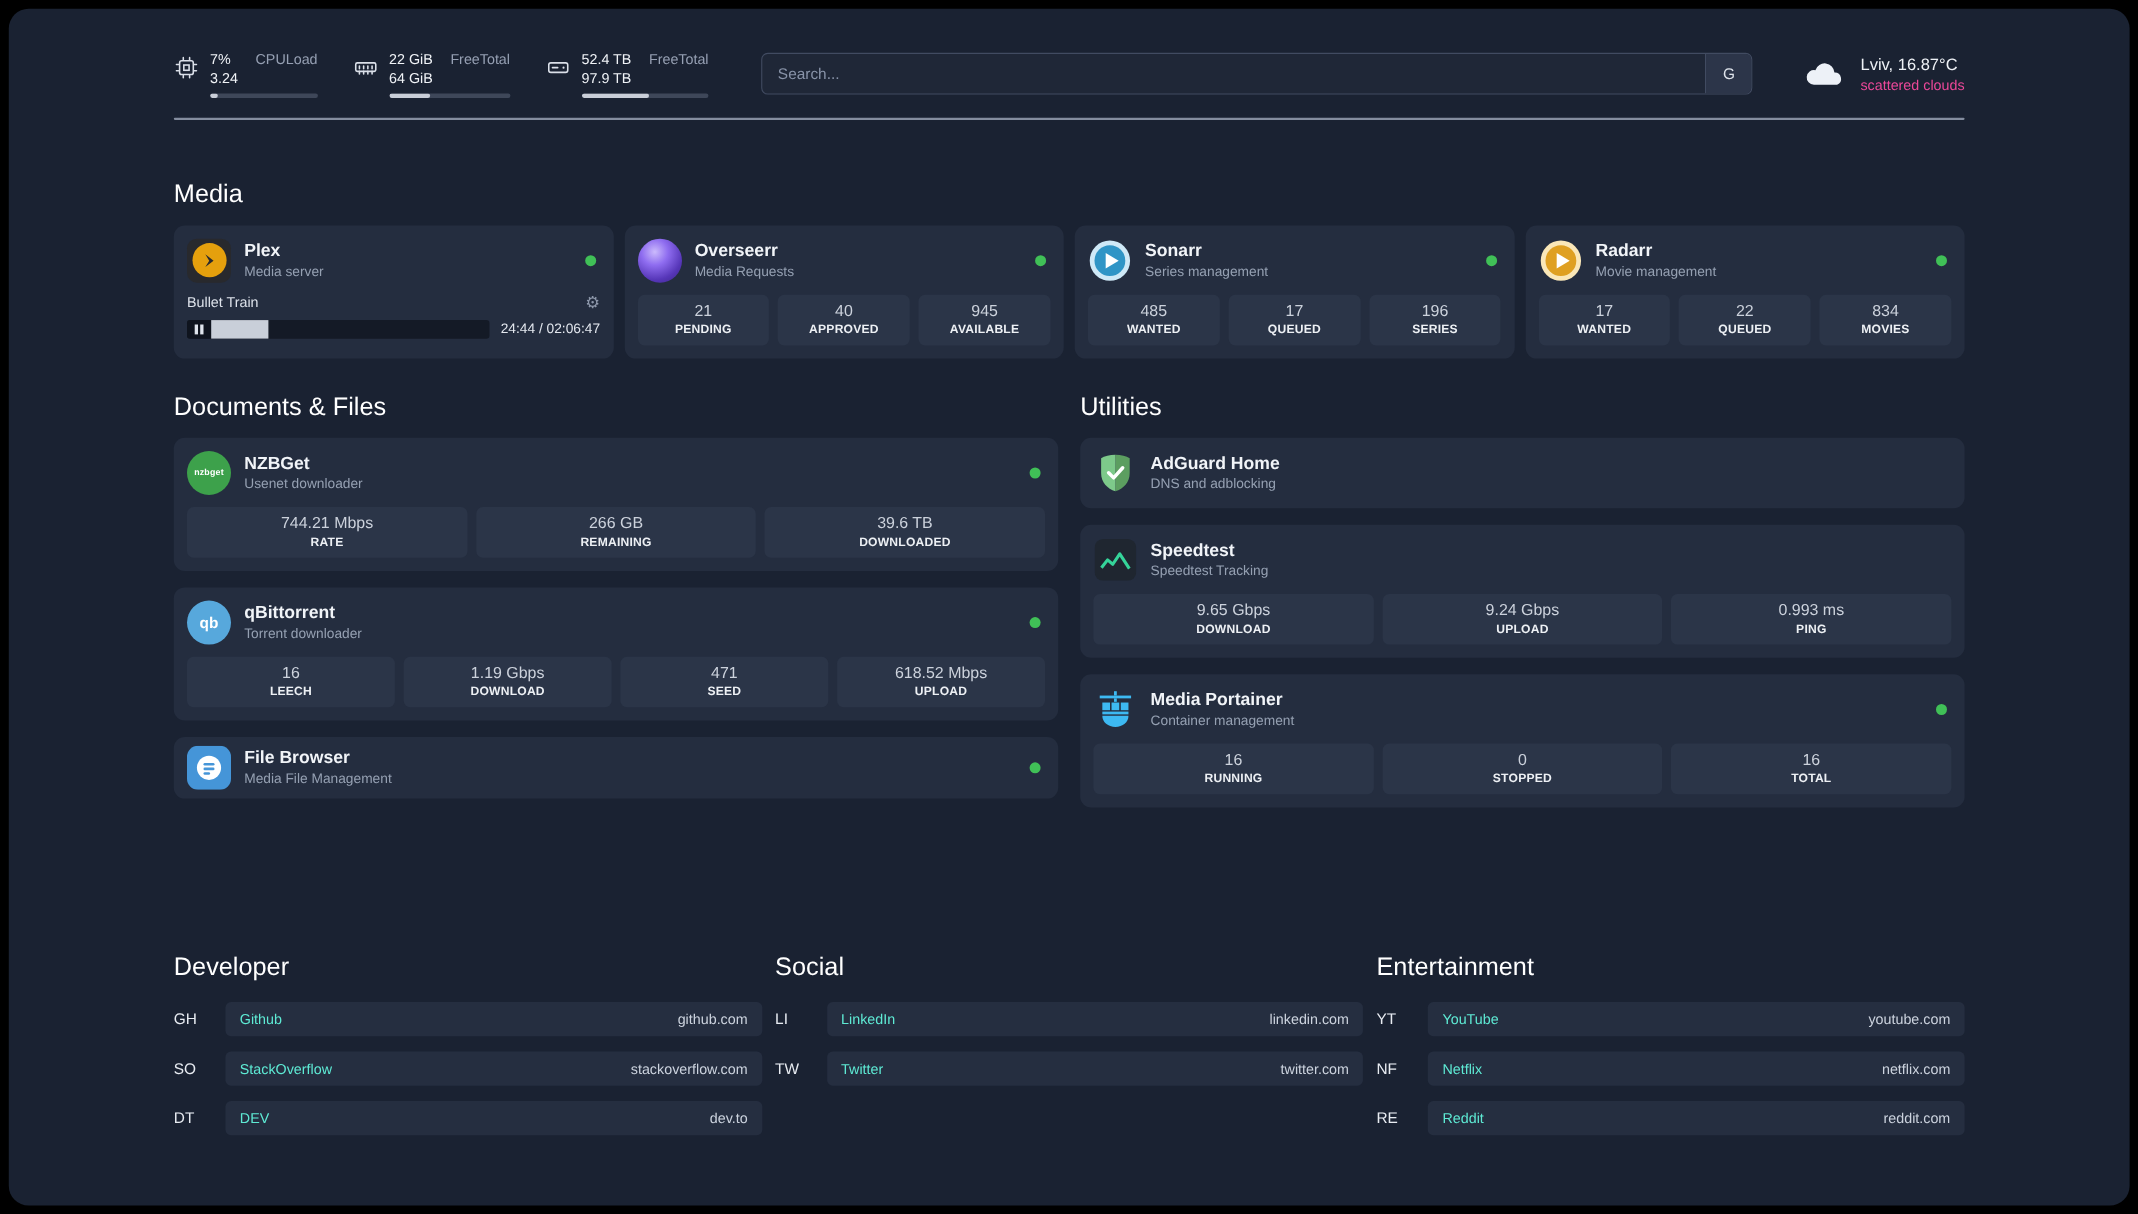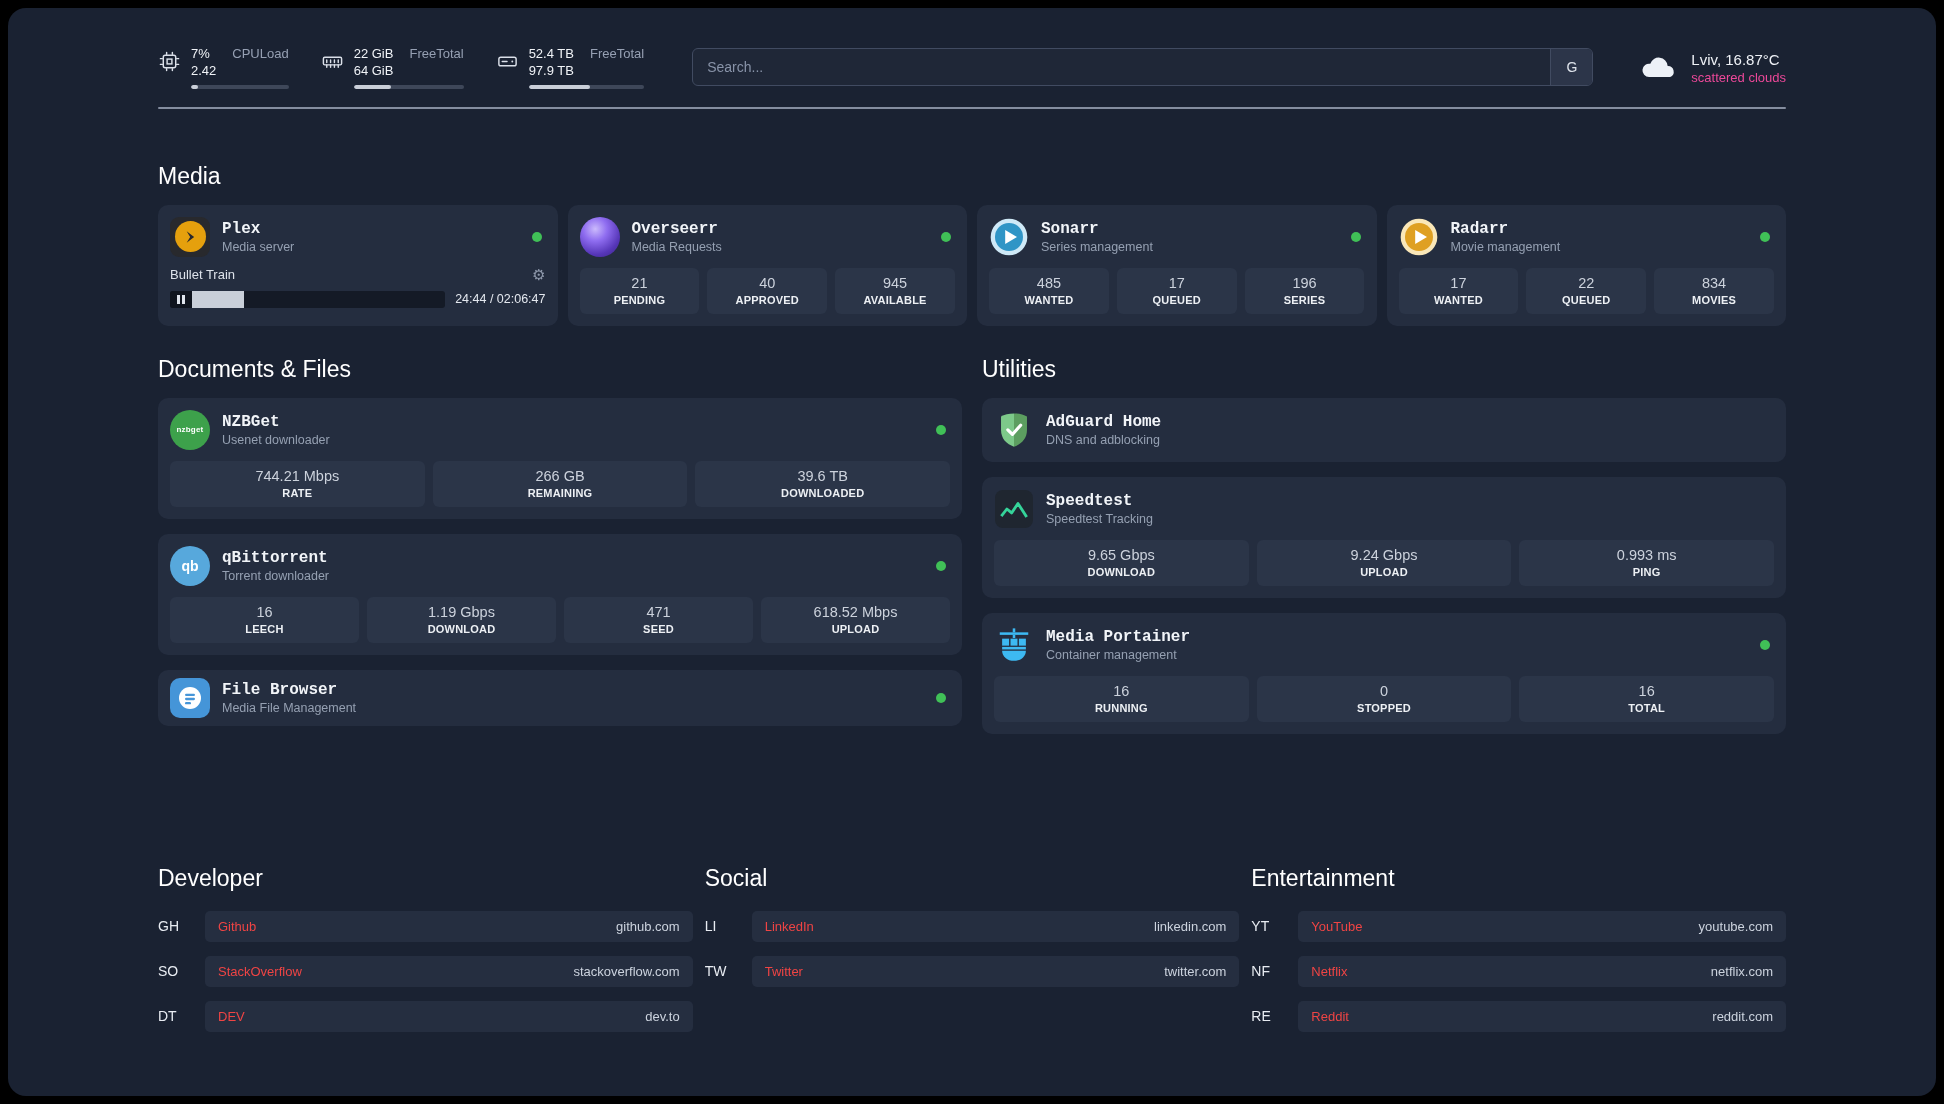--- a/index.html
+++ b/index.html
@@ -28,21 +28,21 @@
 
   
   .section-title { font-size:23px; font-weight:500; color:#ffffff; }
   .media-title { margin:54px 0 15px; }
   .media-grid { display:grid; grid-template-columns:repeat(4,1fr); gap:10px; }
 
   .card { background:#242d3f; border-radius:10px; padding:12px; }
   .card-head { display:flex; align-items:center; gap:12px; cursor:pointer; }
   .app-icon { width:40px; height:40px; flex:0 0 40px; display:flex; align-items:center; justify-content:center; }
   .app-icon svg { display:block; }
-  .app-name { font-size:16px; font-weight:600; color:#f1f4f8;font-family:Liberation Mono, monospace; }
+  .app-name { font-size:16px; font-weight:600; color:#f1f4f8; }
   .app-sub { font-size:12.5px; color:#95a0b2; margin-top:2px; }
   .dot { width:10px; height:10px; border-radius:50%; background:#40c057; margin-left:auto; margin-right:4px; flex:0 0 10px; }
   .stats { display:flex; gap:8px; margin-top:11px; }
   .stat { flex:1; background:#2b3548; border-radius:6px; padding:7px 4px 8px; text-align:center; }
   .stat .v { font-size:14.5px; color:#ccd2dc; }
   .stat .l { font-size:11px; font-weight:700; color:#edf0f4; margin-top:3px; letter-spacing:.2px; }
 
   
   .np-row { display:flex; align-items:center; justify-content:space-between; margin-top:9px; font-size:13px; color:#dde2ea; }
   .gear { color:#8e98ab; font-size:15px; cursor:pointer; }
@@ -67,21 +67,21 @@
   .col-title { margin-bottom:15px; }
   .col .card { margin-bottom:15px; }
   .card.compact { padding:8px 12px; }
 
   
   .bottom { display:grid; grid-template-columns:1fr 1fr 1fr; gap:12px; margin-top:116px; }
   .bm-title { margin-bottom:19px; }
   .bm-row { display:flex; align-items:center; margin-bottom:14px; cursor:pointer; }
   .bm-abbr { width:47px; font-size:14px; color:#e8ecf2; }
   .bm-pill { flex:1; height:31px; background:#252e40; border-radius:5px; display:flex; align-items:center; justify-content:space-between; padding:0 13px; font-size:13px; }
-  .bm-name { color:#ef4444;text-align:right; }
+  .bm-name { color:#5eead4;text-align:right; }
   .bm-url { color:#ccd3de; }
 </style>
 </head>
 <body>
 
 <div class="app">
 
   <div class="topbar">
 
     <div class="sys">
@@ -89,21 +89,21 @@
         <svg viewBox="0 0 24 24" fill="none" stroke="#dbe0e9" stroke-width="1.5" stroke-linecap="round">
             <rect x="5.5" y="5.5" width="13" height="13" rx="2"></rect>
             <rect x="9.5" y="9.5" width="5" height="5"></rect>
             <path d="M9 2.5v2M15 2.5v2M9 19.5v2M15 19.5v2M2.5 9h2M2.5 15h2M19.5 9h2M19.5 15h2"></path>
           </svg>
       </span>
       <div>
         <div class="sys-cols">
           <div class="sys-vals">
             <span>7%</span>
-            <span>2.42</span>
+            <span>3.24</span>
           </div>
           <div class="sys-labs">
             <span>CPU</span>
             <span>Load</span>
           </div>
         </div>
         <div class="sys-bar">
             <div class="sys-fill" style="width: 7%;"></div>
           </div>
       </div>

